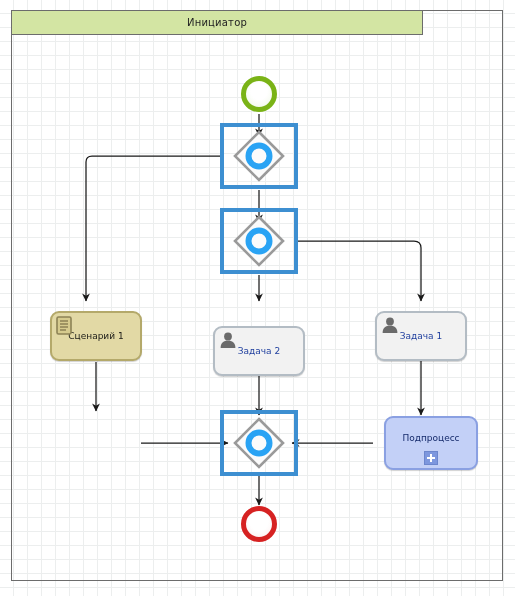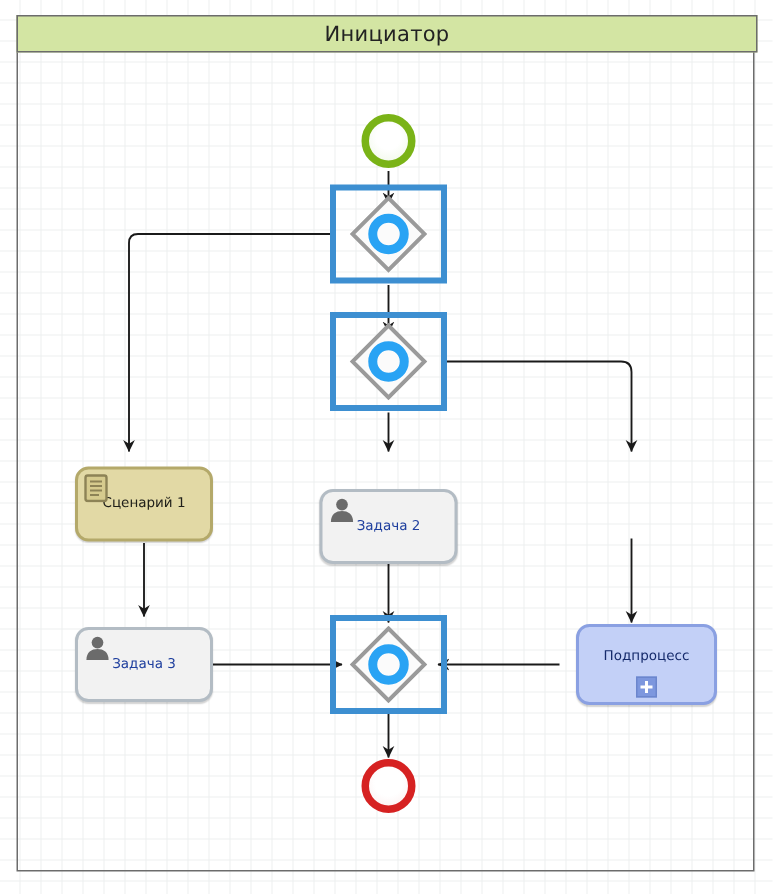--- a/index.html
+++ b/index.html
@@ -18,26 +18,26 @@
     background-size:14px 14px;
     background-position:-1px -1px;
   }
   .pool{
     position:absolute;left:11px;top:10px;width:492px;height:571px;
     border:1px solid #6c6c6c;
     box-sizing:border-box;
     background:transparent;
   }
   .pool-header{
-    position:absolute;left:11px;top:10px;width:494px;height:25px;
+    position:absolute;left:11px;top:10px;width:412px;height:25px;
     box-sizing:border-box;
     border:1px solid #6c6c6c;
     background:#d3e5a3;
     display:flex;align-items:center;justify-content:center;
-    font-size:14px;color:#222222;
+    font-size:10px;color:#222222;
     letter-spacing:0.2px;
   }
   svg.links{position:absolute;left:0;top:0;width:515px;height:596px;overflow:visible;}
 
   
   .event{position:absolute;border-radius:50%;box-sizing:border-box;}
   .start-event{
     width:36px;height:36px;
     border:5px solid #7ab317;
     background:radial-gradient(circle at 50% 40%, #ffffff 40%, #eef7e5 100%);
@@ -174,30 +174,30 @@
   <div class="task task-user" style="left:213px;top:326px;">
     <span class="icon-user">
       <svg width="18" height="18" viewBox="0 0 18 18" xmlns="http://www.w3.org/2000/svg">
         <circle cx="9" cy="5.4" r="3.9" fill="#6b6b6b"></circle>
         <path d="M1.6,17 C1.6,11.6 5,9.6 9,9.6 C13,9.6 16.4,11.6 16.4,17 Z" fill="#6b6b6b"></path>
       </svg>
     </span>
     <span class="task-label">Задача 2</span>
   </div>
 
-
-  <div class="task task-user" style="left:50px;top:418px;">
+  <div class="task task-user" style="left:375px;top:311px;">
     <span class="icon-user">
       <svg width="18" height="18" viewBox="0 0 18 18" xmlns="http://www.w3.org/2000/svg">
         <circle cx="9" cy="5.4" r="3.9" fill="#6b6b6b"></circle>
         <path d="M1.6,17 C1.6,11.6 5,9.6 9,9.6 C13,9.6 16.4,11.6 16.4,17 Z" fill="#6b6b6b"></path>
       </svg>
     </span>
-    <span class="task-label">Задача 3</span>
-  </div>
+    <span class="task-label">Задача 1</span>
+  </div>
+
 
   <div class="task task-sub" style="left:374px;top:416px;margin-left:10px;">
     <span class="task-label" style="position:relative;top:-5px;">Подпроцесс</span>
     <span class="icon-plus"></span>
   </div>
 
   <div class="gw-wrap" style="left:220px;top:410px;">
     <div class="gw-sel"></div>
     <div class="gw-diamond">
       <svg width="52" height="52" viewBox="0 0 52 52" xmlns="http://www.w3.org/2000/svg">

